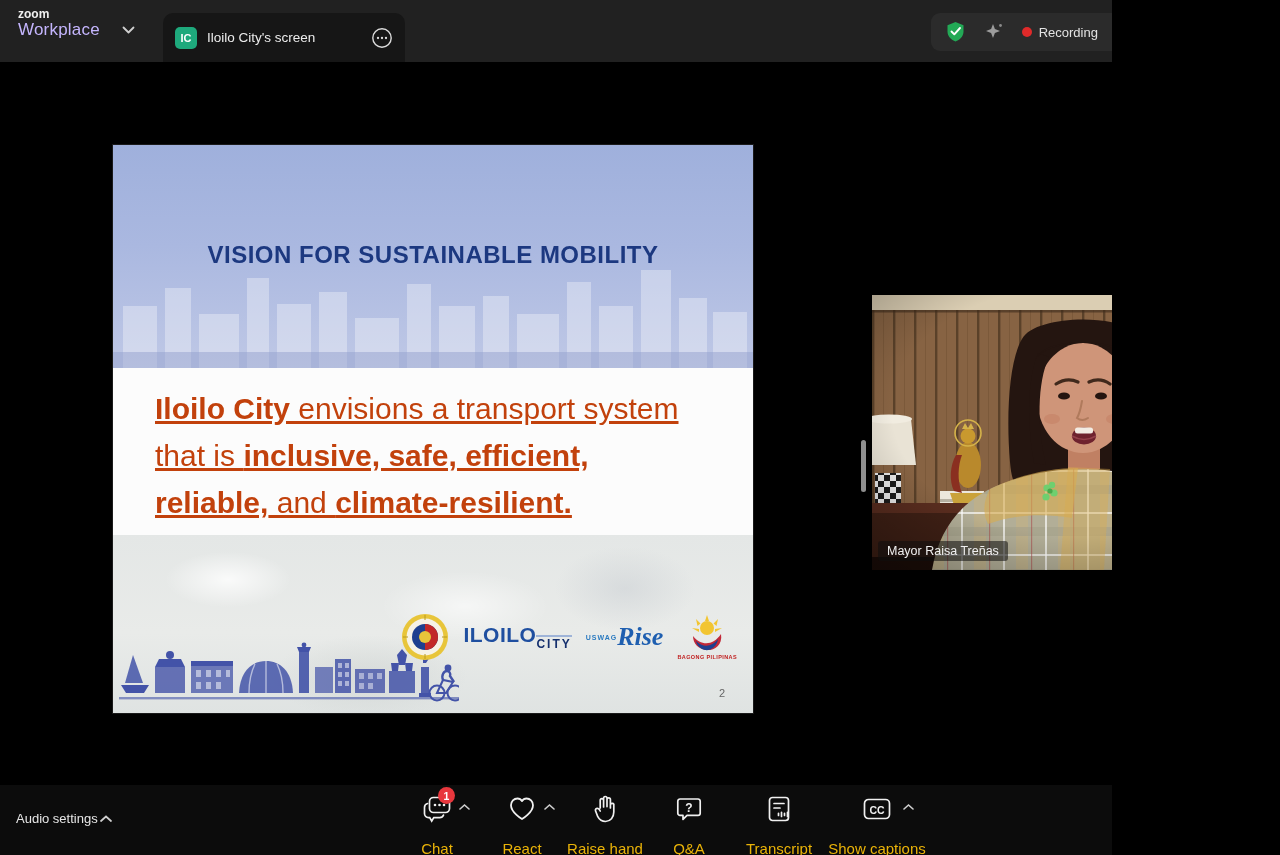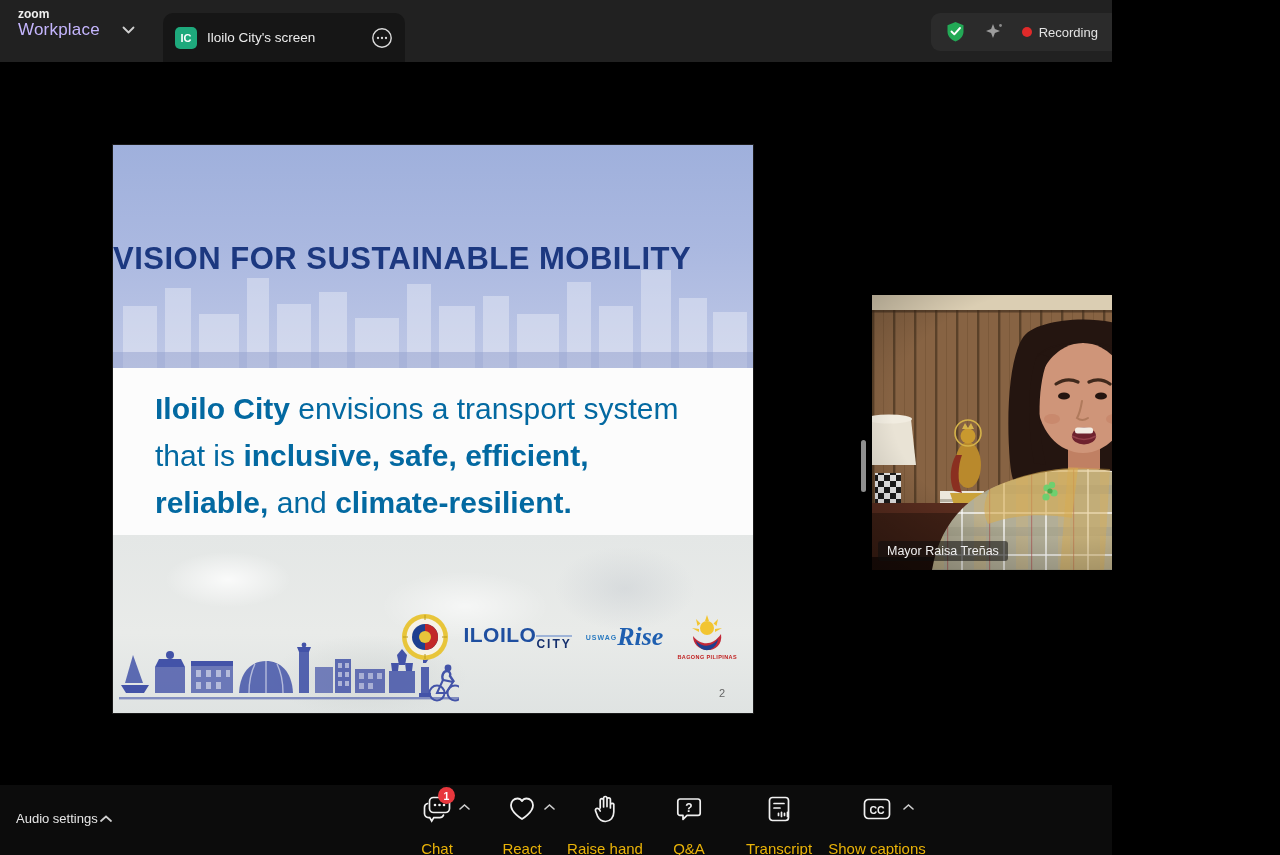--- a/index.html
+++ b/index.html
@@ -25,24 +25,24 @@
 
   
   .stage{position:absolute;top:62px;left:0;width:1280px;height:723px;background:#000;}
 
   
   .slide{position:absolute;left:113px;top:83px;width:640px;height:568px;background:#fff;
          box-shadow:0 0 0 1px #1a1a1a;}
   .slide-top{position:relative;width:100%;height:223px;overflow:hidden;
          background:linear-gradient(180deg,#9fb0dc 0%,#aab8e0 45%,#bfc8e6 100%);}
   .slide-top .faint-city{position:absolute;bottom:0;left:0;}
-  .slide-title{position:absolute;left:0;right:0;top:96px;margin:0;
-         font-size:31px;font-weight:800;letter-spacing:.5px;color:var(--slide-title-navy,#1c3880);}
+  .slide-title{position:absolute;left:0;right:0;top:96px;margin:0;text-align:center;
+         font-size:24px;font-weight:800;letter-spacing:.5px;color:var(--slide-title-navy,#1c3880);}
   .slide-mid{position:relative;width:100%;height:167px;background:#fcfcfc;padding:17px 30px 0 42px;}
-  .body-line{font-size:30px;line-height:47px;color:#0369a1;font-weight:400;white-space:nowrap;}
+  .body-line{font-size:30px;line-height:47px;color:#c2410c;font-weight:400;white-space:nowrap;text-decoration:underline;}
   .body-line b{font-weight:700;}
   .slide-bottom{position:relative;width:100%;height:178px;overflow:hidden;
          background:linear-gradient(180deg,#e4e7e6 0%,#e9ebe9 55%,#dfe3e2 100%);}
   .slide-bottom .haze{position:absolute;inset:0;
          background:
            radial-gradient(90px 40px at 18% 25%,rgba(255,255,255,.8),transparent 70%),
            radial-gradient(120px 50px at 55% 40%,rgba(255,255,255,.6),transparent 70%),
            radial-gradient(100px 60px at 80% 30%,rgba(200,205,210,.5),transparent 70%),
            radial-gradient(140px 60px at 40% 80%,rgba(205,210,208,.6),transparent 70%);}
   .skyline{position:absolute;left:6px;bottom:8px;}

